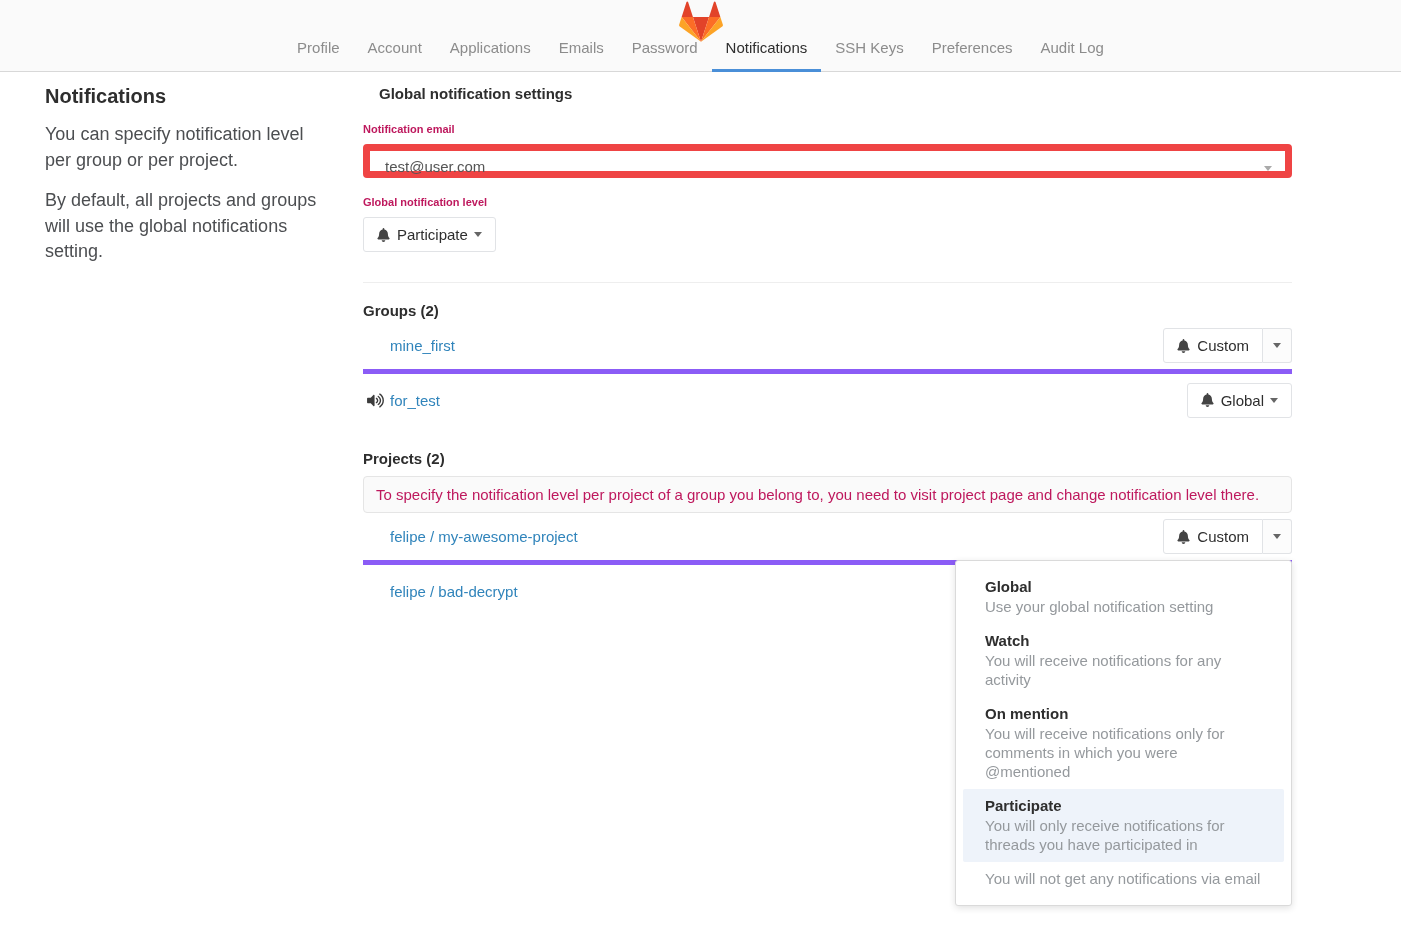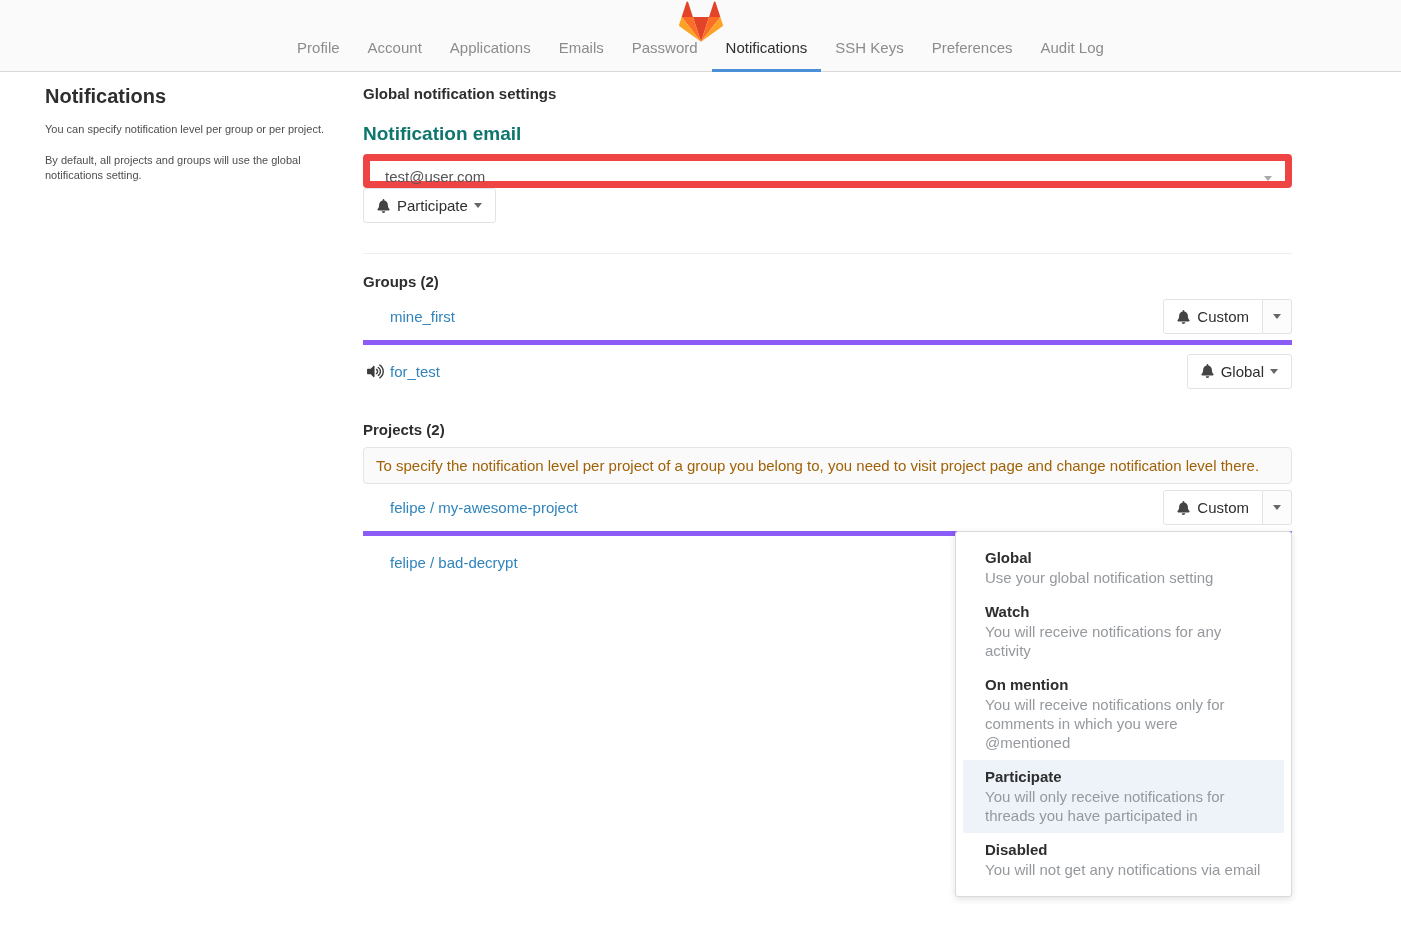--- a/index.html
+++ b/index.html
@@ -12,26 +12,26 @@
   .logo-wrap svg { width:44px; height:42px; display:block; }
   .tabs { position:absolute; bottom:-1px; left:0; right:0; display:flex; justify-content:center; }
   .tab { display:block; padding:0 14px; line-height:42px; color:#8c8c8c; text-decoration:none;
          border-bottom:3px solid transparent; cursor:pointer; }
   .tab.active { color:#2e2e2e; border-bottom-color:#4a8fd8; }
 
   
   .content { display:flex; padding:13px 109px 0 45px; align-items:flex-start; }
   .sidebar { width:318px; flex-shrink:0; padding-right:30px; }
   .sidebar h3 { font-size:20px; font-weight:700; color:#2e2e2e; margin:0 0 14px; }
-  .sidebar p { font-size:11px; line-height:1.42; margin:0 0 15px; color:#4c4e51; }
+  .sidebar p { font-size:18px; line-height:1.42; margin:0 0 15px; color:#4c4e51; }
   .main { flex:1; min-width:0; }
 
   h4.sec { font-size:15px; font-weight:700; color:#2e2e2e; }
-  .sec-top { margin:0 0 21px; }
-  .field-label { display:block; font-size:19px; font-weight:700; color:#0f766e; margin:0 0 9px; }
+  .sec-top { margin:0 16px 21px; }
+  .field-label { display:block; font-size:11px; font-weight:700; color:#be185d; margin:0 0 9px; }
 
   
   .select { position:relative; height:34px; line-height:32px; border:7px solid #ef4444; border-radius:4px;
             background:#fff; padding:0 30px 0 15px; color:#555; cursor:pointer; }
   .select .caret { position:absolute; right:13px; top:15px; }
 
   
   .btn { display:inline-flex; align-items:center; height:35px; padding:0 13px; background:#fff;
          border:1px solid #e1e3e6; border-radius:3px; color:#2e2e2e; font-size:15px; cursor:pointer;
          font-family:inherit; }
@@ -53,21 +53,21 @@
   
   .item-row { display:flex; align-items:center; justify-content:space-between; min-height:52px; padding:6px 0; }
   .item-row.divided { border-bottom:5px solid #8b5cf6; }
   .row-left { display:flex; align-items:center; }
   .row-icon { width:27px; display:inline-flex; padding-left:4px; }
   .row-icon svg { width:17px; height:15px; fill:#3c3c3c; }
   .item-link { color:#3084bb; text-decoration:none; cursor:pointer; }
 
   
   .notice { background:#fafafa; border:1px solid #e5e5e5; border-radius:4px; padding:9px 12px;
-            color:#a16207; margin:9px 0 0; }
+            color:#be185d; margin:9px 0 0; }
   .projects-title { margin:24px 0 0; }
 
   .rel { position:relative; }
 
   
   .dropdown { position:absolute; top:47px; right:0; width:337px; z-index:20; background:#fff;
               border:1px solid #dadada; border-radius:3px; box-shadow:0 2px 7px rgba(0,0,0,.12);
               padding:9px 7px; }
   .dd-item { padding:7px 18px 8px 22px; cursor:pointer; border-radius:2px; }
   .dd-item.active { background:#eef3fa; }
@@ -113,20 +113,21 @@
   <main class="main">
 
     <h4 class="sec sec-top">Global notification settings</h4>
 
     <label class="field-label">Notification email</label>
     <div class="select">
       <span>test@user.com</span>
       <span class="caret"></span>
     </div>
 
+    <label class="field-label level-gap">Global notification level</label>
     <button class="btn">
       <svg class="bell" viewBox="0 0 448 512">
           <path d="M224 512c35.3 0 64-28.7 64-64H160c0 35.3 28.7 64 64 64zm215.4-149.7c-19.3-20.8-55.5-52-55.5-154.3 0-77.7-54.5-139.9-127.9-155.2V32c0-17.7-14.3-32-32-32s-32 14.3-32 32v20.8C118.6 68.1 64.1 130.3 64.1 208c0 102.3-36.2 133.5-55.5 154.3-6 6.5-8.7 14.2-8.6 21.7.1 16.4 13 32 32.1 32h383.8c19.1 0 32-15.6 32.1-32 .1-7.5-2.6-15.3-8.6-21.7z"></path>
         </svg>
       <span>Participate</span>
       <span class="caret"></span>
     </button>
 
     <hr class="rule">
 
@@ -200,21 +201,20 @@
         </div>
         <div class="dd-item">
           <div class="dd-title">On mention</div>
           <div class="dd-desc">You will receive notifications only for comments in which you were @mentioned</div>
         </div>
         <div class="dd-item active">
           <div class="dd-title">Participate</div>
           <div class="dd-desc">You will only receive notifications for threads you have participated in</div>
         </div>
         <div class="dd-item">
-          <div class="dd-title">Disabled</div>
           <div class="dd-desc">You will not get any notifications via email</div>
         </div>
       </div>
     </div>
 
     <div class="item-row">
       <div class="row-left">
         <span class="row-icon"></span>
         <a class="item-link">felipe / bad-decrypt</a>
       </div>

